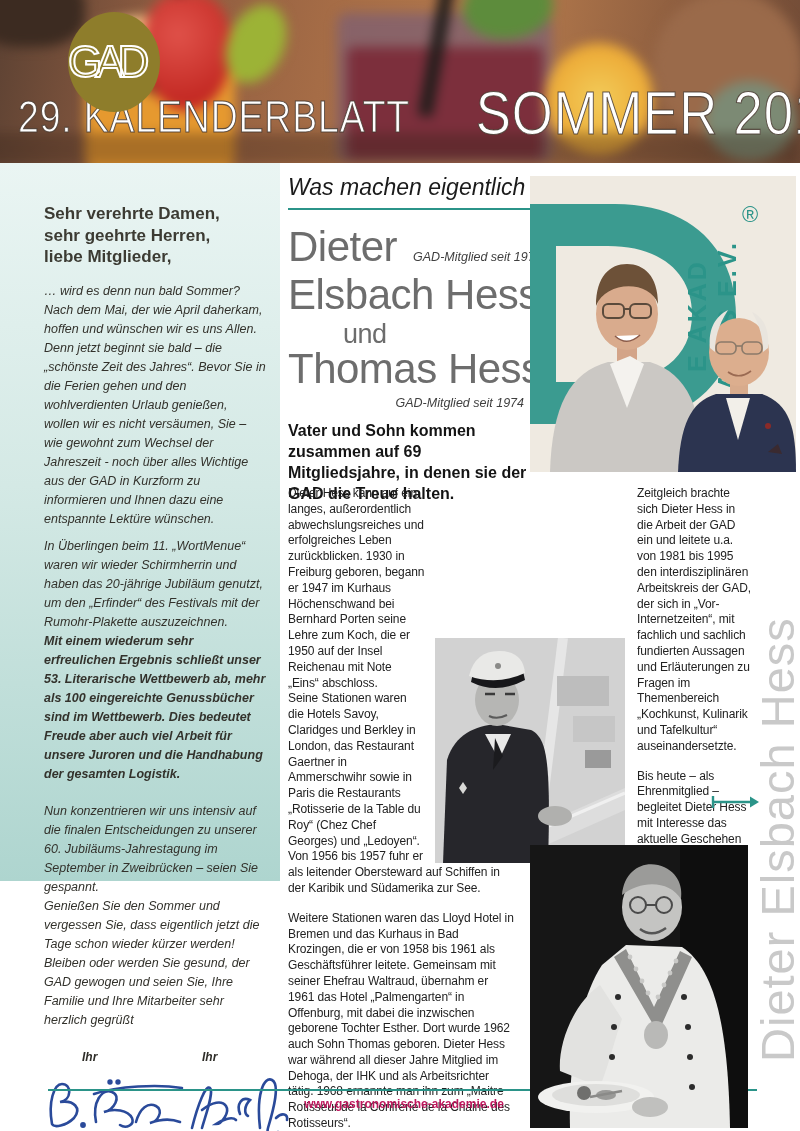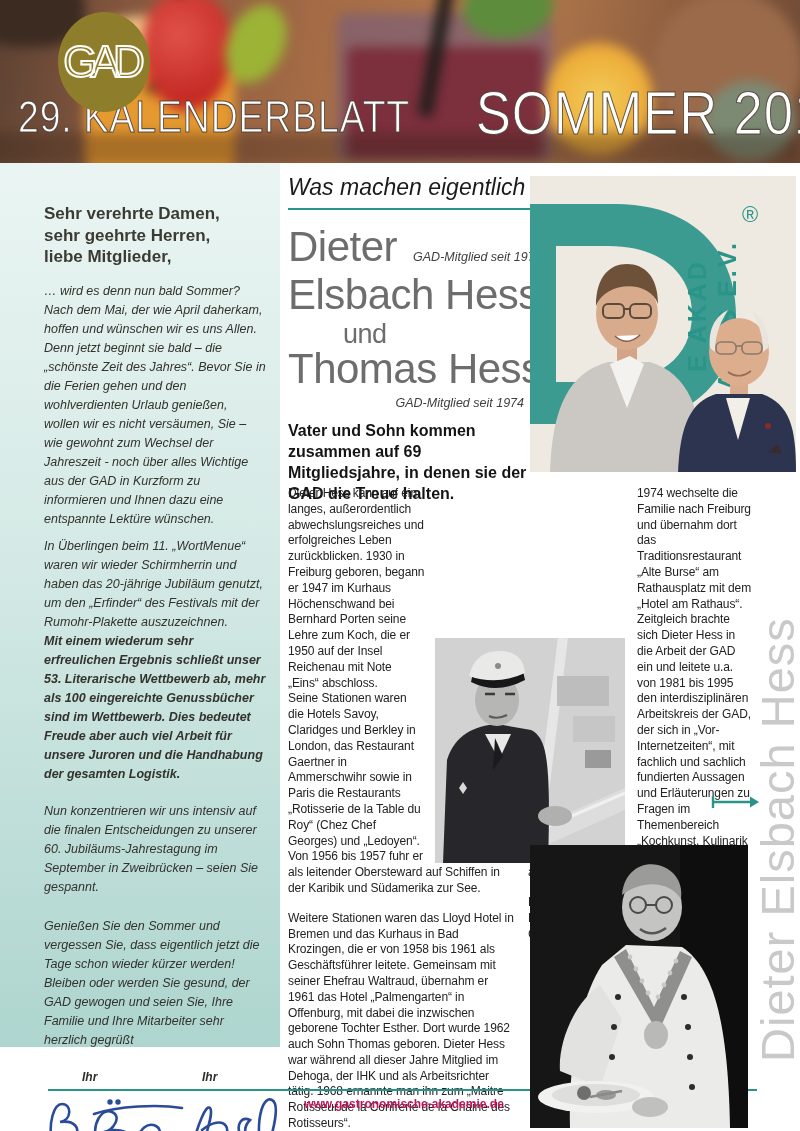--- a/index.html
+++ b/index.html
@@ -25,32 +25,32 @@
   .b-bokeh1{left:668px;top:6px;width:150px;height:150px;background:#9a6a4a;border-radius:50%;}
   .b-bokeh2{left:720px;top:96px;width:90px;height:80px;background:#7c8a74;border-radius:50%;}
   .b-darktl{left:-10px;top:-10px;width:110px;height:72px;background:#3c2b21;border-radius:40%;}
   .b-shade{left:-15px;top:148px;width:830px;height:32px;background:rgba(55,33,22,.35);}
 
   .banner-title{position:absolute;color:#fff;-webkit-text-stroke:1.1px rgba(72,58,48,.85);
                 letter-spacing:1px;white-space:nowrap;line-height:1;}
   .issue{left:18px;top:95px;font-size:44px;transform:scaleX(.85);transform-origin:left top;}
   .season{left:420px;top:82px;width:372px;text-align:right;font-size:62px;transform:scaleX(.85);transform-origin:right top;}
 
-  .logo-circle{position:absolute;left:58px;top:12px;width:92px;height:100px;border-radius:50%;
-               background:#8e7d2b;display:flex;align-items:center;justify-content:center;}
+  .logo-circle{position:absolute;left:68px;top:12px;width:92px;height:100px;border-radius:50%;
+               background:#8e7d2b;display:flex;align-items:center;}
   .logo-mono{font-size:44px;letter-spacing:-7px;color:transparent;-webkit-text-stroke:2px #fff;
              padding-right:7px;line-height:1;}
 
   
-  .sidebar{position:absolute;left:0;top:163px;width:280px;height:884px;
+  .sidebar{position:absolute;left:0;top:163px;width:280px;height:718px;
            background:linear-gradient(180deg,#eaf5f3 0%,#d4e9e5 45%,#aed5cf 100%);
            padding:40px 14px 0 44px;box-sizing:border-box;color:#33322c;}
   .sb-head{font-size:17px;line-height:21.5px;font-weight:700;color:#3c3b33;margin-bottom:14px;}
   .sb p{margin:0;font-style:italic;font-size:12.5px;line-height:19px;}
-  .sb .mb8{margin-bottom:8px;} .sb .mb18{margin-bottom:18px;} .sb .mb20{margin-bottom:20px;} .sb .mb16{margin-bottom:20px;}
+  .sb .mb8{margin-bottom:8px;} .sb .mb18{margin-bottom:18px;} .sb .mb20{} .sb .mb16{margin-bottom:20px;}
   .sb .bold{font-weight:700;}
   .ihr-row{position:relative;height:18px;margin-top:16px;font-style:italic;font-size:12px;font-weight:700;color:#2e2d28;}
   .ihr-row span{position:absolute;}
   .sig-row{position:relative;height:64px;margin-top:4px;}
   .sig-row svg{position:absolute;}
 
   
   .kicker{position:absolute;left:288px;top:174px;width:280px;font-style:italic;font-size:23px;
           color:#1b1b1b;padding-bottom:7px;border-bottom:2px solid #2b9489;}
   .big-name{position:absolute;color:#6d6d6d;font-size:42px;line-height:1;white-space:nowrap;letter-spacing:-.5px;}
@@ -168,21 +168,20 @@
   <div class="intro">Vater und Sohn kommen zusammen auf 69 Mitgliedsjahre, in denen sie der GAD die Treue halten.</div>
 
   <div class="col col1">
     <div class="spacer-r"></div>
     <p>Dieter Hess kann auf ein langes, außerordentlich abwechslungsreiches und erfolgreiches Leben zurückblicken. 1930 in Freiburg geboren, begann er 1947 im Kurhaus Höchenschwand bei Bernhard Porten seine Lehre zum Koch, die er 1950 auf der Insel Reichenau mit Note „Eins“ abschloss.</p>
     <p>Seine Stationen waren die Hotels Savoy, Claridges und Berkley in London, das Restaurant Gaertner in Ammerschwihr sowie in Paris die Restaurants „Rotisserie de la Table du Roy“ (Chez Chef Georges) und „Ledoyen“. Von 1956 bis 1957 fuhr er als leitender Obersteward auf Schiffen in der Karibik und Südamerika zur See.</p>
     <p class="gap">Weitere Stationen waren das Lloyd Hotel in Bremen und das Kurhaus in Bad Krozingen, die er von 1958 bis 1961 als Geschäftsführer leitete. Gemeinsam mit seiner Ehefrau Waltraud, übernahm er 1961 das Hotel „Palmengarten“ in Offenburg, mit dabei die inzwischen geborene Tochter Esther. Dort wurde 1962 auch Sohn Thomas geboren. Dieter Hess war während all dieser Jahre Mitglied im Dehoga, der IHK und als Arbeitsrichter tätig. 1968 ernannte man ihn zum „Maitre Rotisseur de la Confrerie de la Chaine des Rotisseurs“.</p>
   </div>
   <div class="col col2">
     <div class="spacer-l"></div>
-    <p>1974 wechselte die Familie nach Freiburg und übernahm dort das Traditionsrestaurant „Alte Burse“ am Rathausplatz mit dem „Hotel am Rathaus“.</p>
     <p>Zeitgleich brachte sich Dieter Hess in die Arbeit der GAD ein und leitete u.a. von 1981 bis 1995 den interdisziplinären Arbeitskreis der GAD, der sich in „Vor-Internetzeiten“, mit fachlich und sachlich fundierten Aussagen und Erläuterungen zu Fragen im Themenbereich „Kochkunst, Kulinarik und Tafelkultur“ auseinandersetzte.</p>
     <p class="gap">Bis heute – als Ehrenmitglied – begleitet Dieter Hess mit Interesse das aktuelle Geschehen rund um die GAD.</p>
   </div>
 
   <div class="arrow">
     <svg width="50" height="14" viewBox="0 0 50 14">
       <line x1="3" y1="1" x2="3" y2="13" stroke="#2b9489" stroke-width="2.4"></line>
       <line x1="3" y1="7" x2="40" y2="7" stroke="#2b9489" stroke-width="2.4"></line>
       <polygon points="40,1.5 49,7 40,12.5" fill="#2b9489"></polygon>
     </svg>

